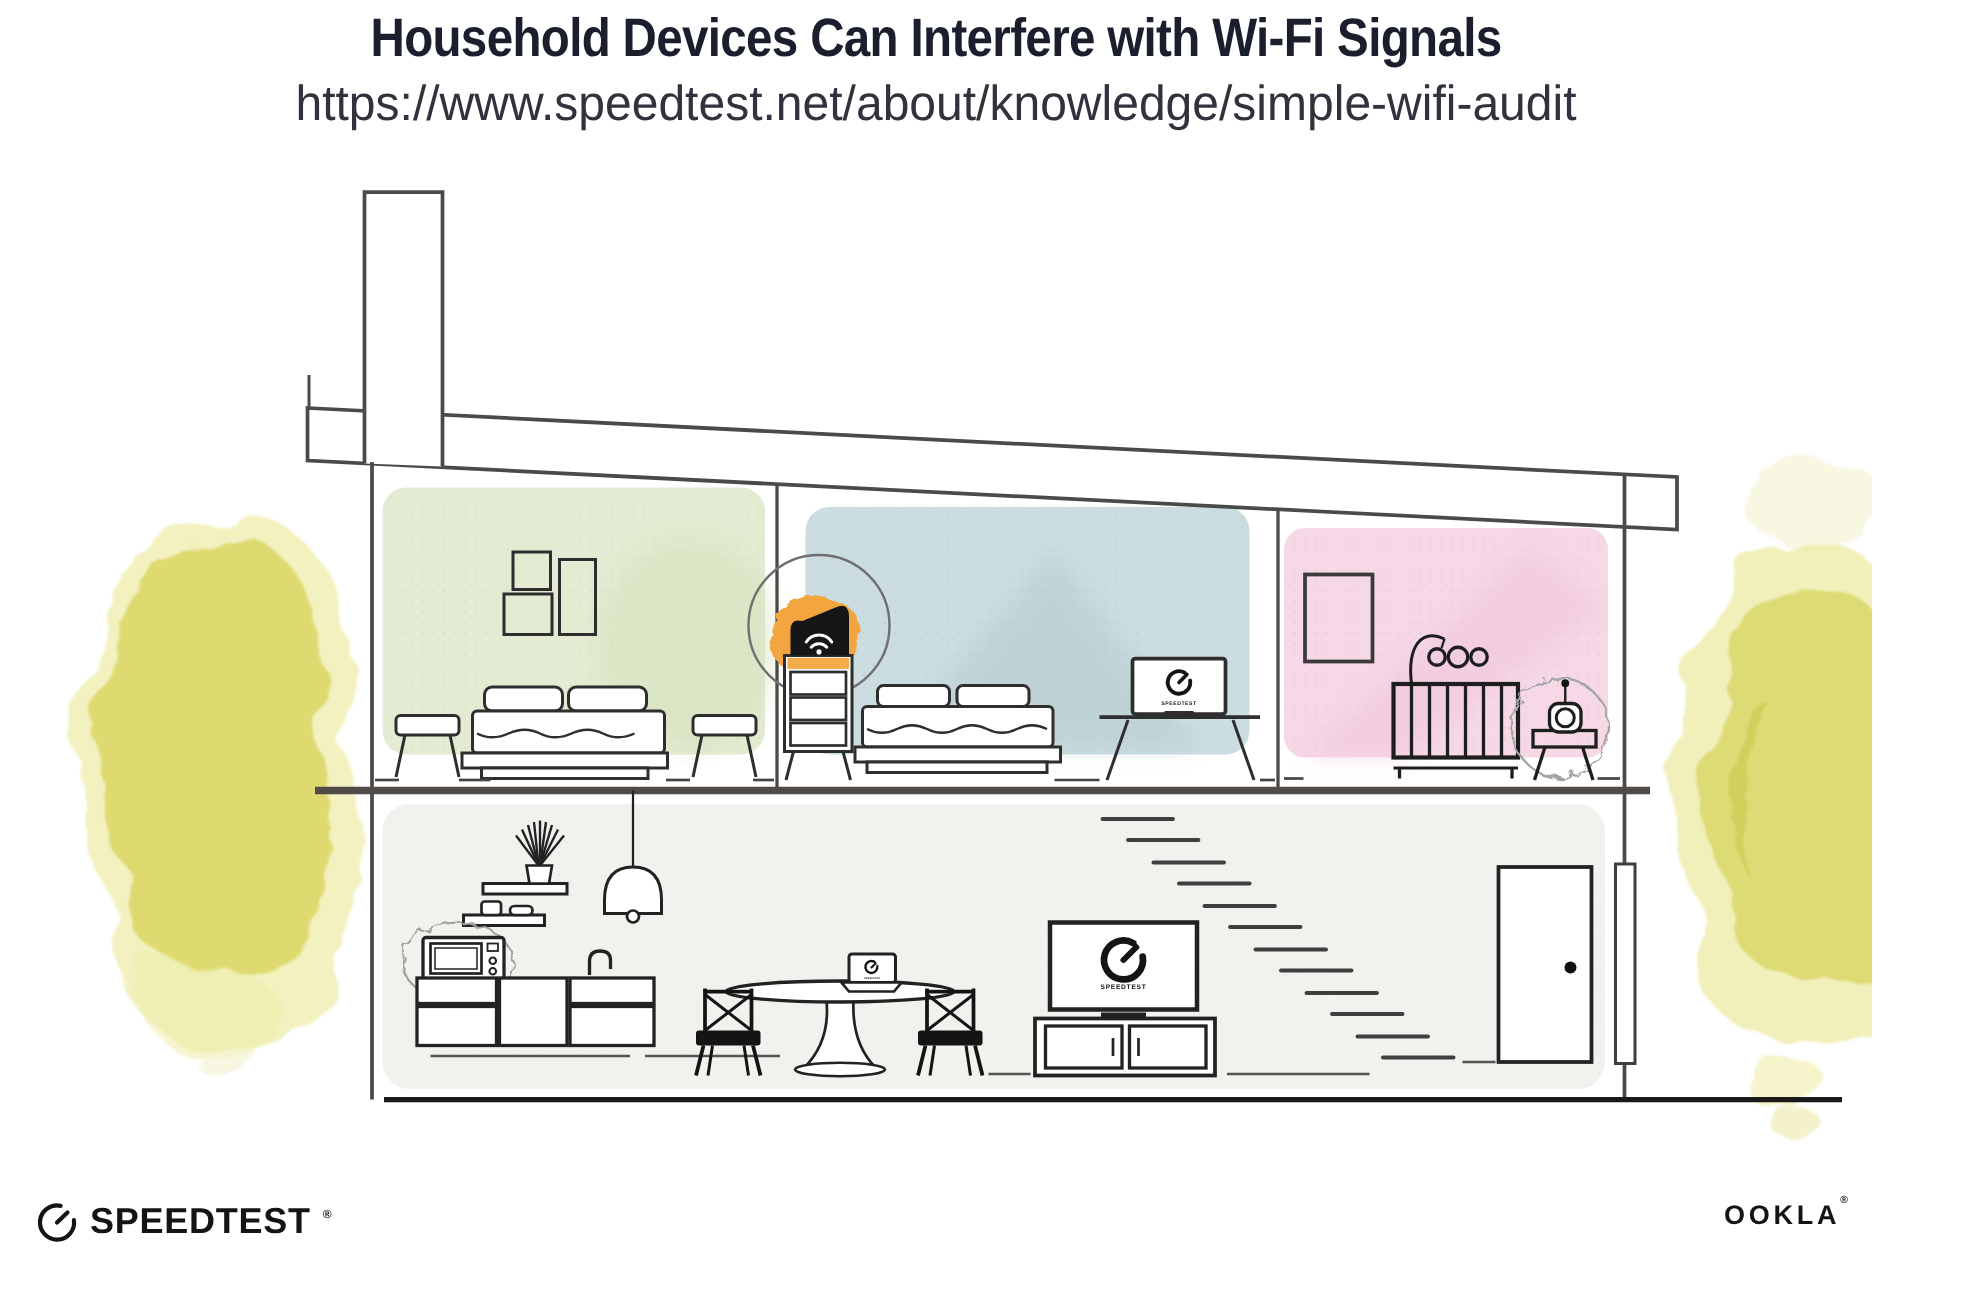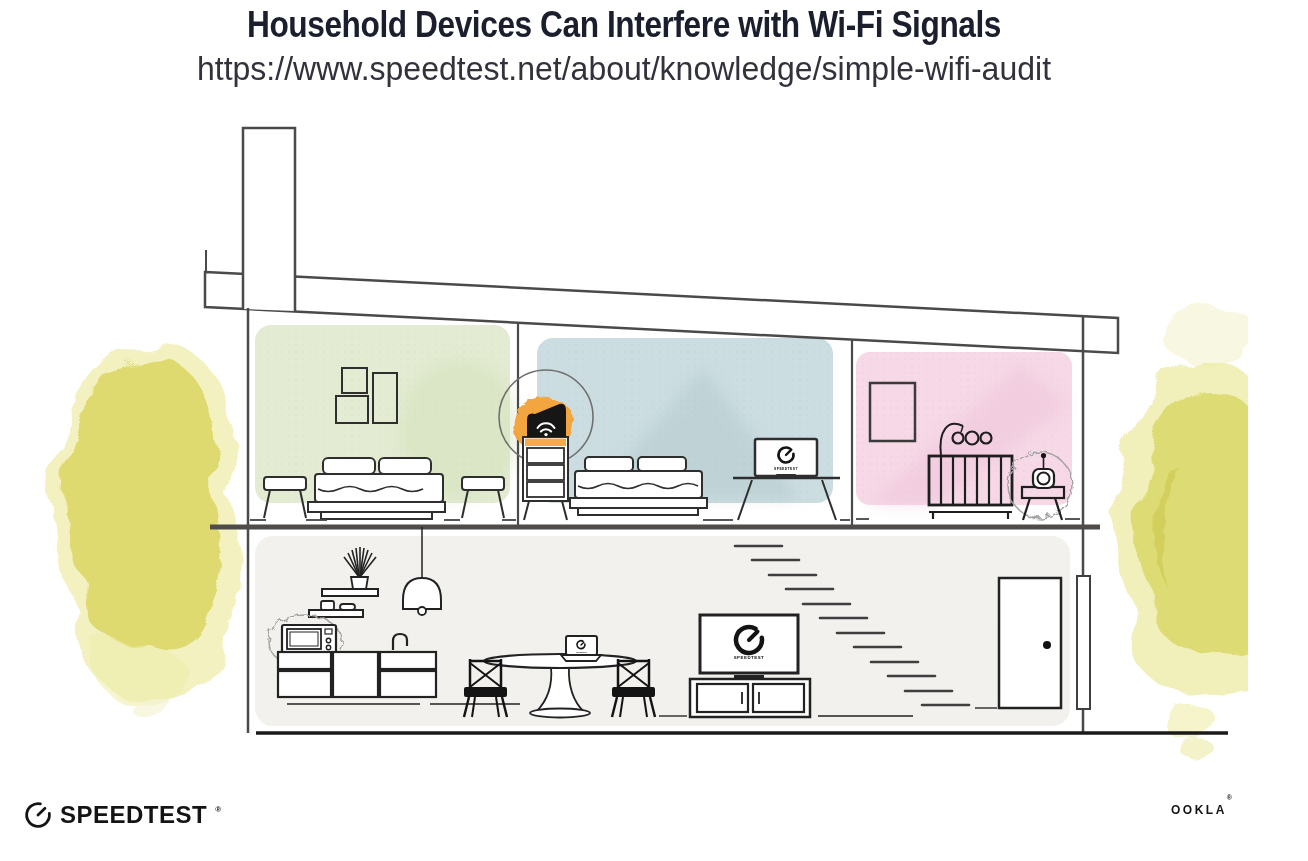--- a/index.html
+++ b/index.html
@@ -8,21 +8,21 @@
   .title{position:absolute;top:4px;left:0;right:0;text-align:center;
          font-size:36px;font-weight:700;letter-spacing:-0.5px;
          transform:scaleX(.88);white-space:nowrap;}
   .url{position:absolute;top:50px;left:0;right:0;text-align:center;
        font-size:33px;font-weight:400;transform:scaleX(.97);white-space:nowrap;}
   .scene{position:absolute;left:0;top:0;}
   .speedtest-logo{position:absolute;left:24px;top:801px;display:flex;align-items:center;gap:8px;}
   .speedtest-logo .word{font-size:24px;font-weight:700;letter-spacing:.5px;}
   .speedtest-logo sup{font-size:8px;font-weight:700;vertical-align:top;position:relative;top:-6px;}
   .ookla-logo{position:absolute;right:16px;top:800px;}
-  .ookla-logo .word{font-size:12px;font-weight:700;letter-spacing:2.5px;}
+  .ookla-logo .word{font-size:18px;font-weight:700;letter-spacing:2.5px;}
   .ookla-logo sup{font-size:7px;font-weight:700;position:relative;top:-8px;}
   svg text{font-family:"Liberation Sans",sans-serif;}
 </style>
 </head>
 <body>
 
 <div class="page">
 
   <div class="title" style="color: rgb(27, 30, 45);">Household Devices Can Interfere with Wi-Fi Signals</div>
   <div class="url" style="color: rgb(50, 50, 60);">https://www.speedtest.net/about/knowledge/simple-wifi-audit</div>

